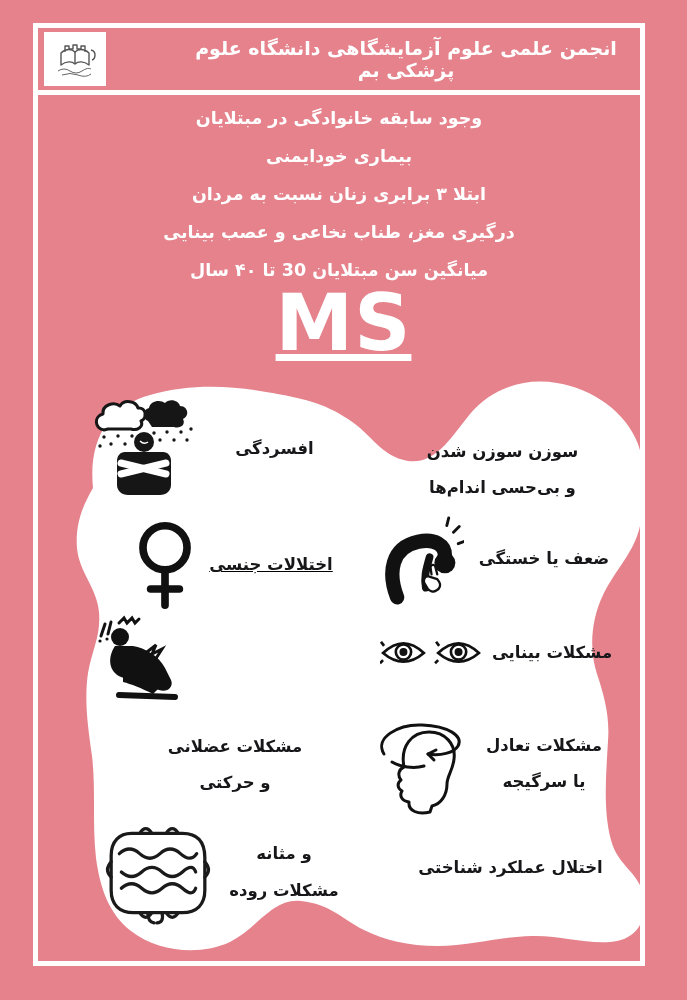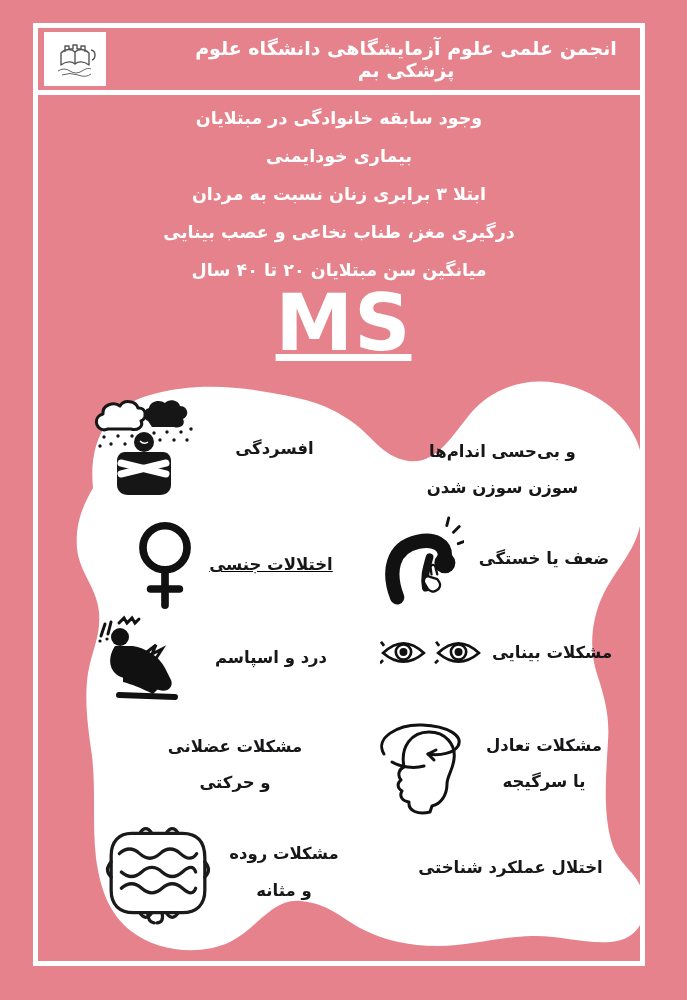--- a/index.html
+++ b/index.html
@@ -69,21 +69,21 @@
     </div>
     <div class="header-title">انجمن علمی علوم آزمایشگاهی دانشگاه علوم پزشکی بم</div>
   </div>
   <div class="header-sep"></div>
 
   <div class="facts">
     <div class="fact-line">وجود سابقه خانوادگی در مبتلایان</div>
     <div class="fact-line">بیماری خودایمنی</div>
     <div class="fact-line">ابتلا ۳ برابری زنان نسبت به مردان</div>
     <div class="fact-line">درگیری مغز، طناب نخاعی و عصب بینایی</div>
-    <div class="fact-line">میانگین سن مبتلایان ۲۰ تا ۴۰ سال</div>
+    <div class="fact-line">میانگین سن مبتلایان 30 تا ۴۰ سال</div>
   </div>
 
   <div class="ms-title">MS</div>
 
   <div class="entry" style="left:92px;top:396px;width:255px;height:105px;">
     <svg class="ico" width="110" height="100" viewBox="0 0 110 100">
       <path d="M12 31 C2 29 2 17 11 15 C10 6 22 2 28 7 C32 0 44 2 46 9 C54 8 56 19 49 22 C52 28 45 32 39 30 L16 30 Z" fill="#ffffff" stroke="#161616" stroke-width="3" stroke-linejoin="round"></path>
       <path d="M56 22 C50 20 50 11 57 9 C58 2 68 0 73 4 C77 -1 87 1 88 7 C96 7 98 17 91 20 C94 26 88 30 82 28 L60 28 Z" fill="#161616"></path>
       <g fill="#161616">
         <circle cx="12" cy="38" r="1.7"></circle>
@@ -127,21 +127,20 @@
         <path d="M52 38 l9-7 -4 9 10-5 -7 11"></path>
         <path d="M44 52 l8-4 -3 7 9-3 -6 9"></path>
       </g>
       <circle cx="5" cy="27" r="1.6" fill="#111111"></circle>
         <circle cx="12" cy="25" r="1.6" fill="#111111"></circle>
       <circle cx="25" cy="23" r="9" fill="#111111"></circle>
       <path d="M20 32 C12 44 14 58 26 63 L64 76 C72 79 79 73 76 66 L70 54 C64 42 50 34 38 32 Z" fill="#111111"></path>
       <path d="M28 62 C42 58 58 63 66 72 L58 80 C46 74 36 70 28 68 Z" fill="#111111"></path>
       <path d="M24 81 L80 83" stroke="#111111" stroke-width="6" stroke-linecap="round"></path>
     </svg>
-    <div class="label lbl-grow">درد و اسپاسم</div>
   </div>
 
   <div class="entry center-label" style="left:135px;top:720px;width:200px;height:90px;">
     <div class="lines">
       <div>مشکلات عضلانی</div>
       <div>و حرکتی</div>
     </div>
   </div>
 
   <div class="entry" style="left:96px;top:815px;width:252px;height:115px;">
@@ -149,29 +148,29 @@
       <g fill="none" stroke="#1a1a1a" stroke-width="3.2" stroke-linecap="round" stroke-linejoin="round">
         <path d="M34 16 H84 C100 16 106 26 106 40 V72 C106 86 98 94 84 94 H36 C22 94 14 86 14 72 V38 C14 24 22 16 34 16 Z"></path>
         <path d="M14 44 q-7 8 0 15 M106 44 q7 8 0 15 M42 16 q6-9 12 0 M68 16 q6-9 12 0 M42 94 q6 9 12 0 M68 94 q6 9 12 0"></path>
         <path d="M22 36 q10-9 20 0 t20 0 t20 0 t16 0"></path>
         <path d="M24 54 q10 9 20 0 t20 0 t20 0 t13 0"></path>
         <path d="M24 70 q10-9 20 0 t20 0 t20 0 t13 0"></path>
         <path d="M50 94 q0 9 6 10 M64 94 q2 10-5 10"></path>
       </g>
     </svg>
     <div class="lines lbl-grow">
+      <div>و مثانه</div>
       <div>مشکلات روده</div>
-      <div>و مثانه</div>
     </div>
   </div>
 
   <div class="entry center-label" style="left:395px;top:434px;width:215px;height:72px;">
     <div class="lines">
+      <div>سوزن سوزن شدن</div>
       <div>و بی‌حسی اندام‌ها</div>
-      <div>سوزن سوزن شدن</div>
     </div>
   </div>
 
   <div class="entry" style="left:378px;top:512px;width:246px;height:94px;">
     <svg class="ico" width="86" height="92" viewBox="0 0 90 92">
       <path d="M20 86 C10 60 14 34 42 28 C60 24 70 32 70 42" stroke="#111111" stroke-width="15" fill="none" stroke-linecap="round"></path>
       <circle cx="70" cy="50" r="11" fill="#111111"></circle>
       <path d="M54 44 C50 58 48 66 50 76" stroke="#111111" stroke-width="8" fill="none" stroke-linecap="round"></path>
       <g stroke="#111111" stroke-width="3" fill="none" stroke-linecap="round">
         <path d="M79 18 l6-6 M84 30 l8-3 M72 11 l2-8"></path>

